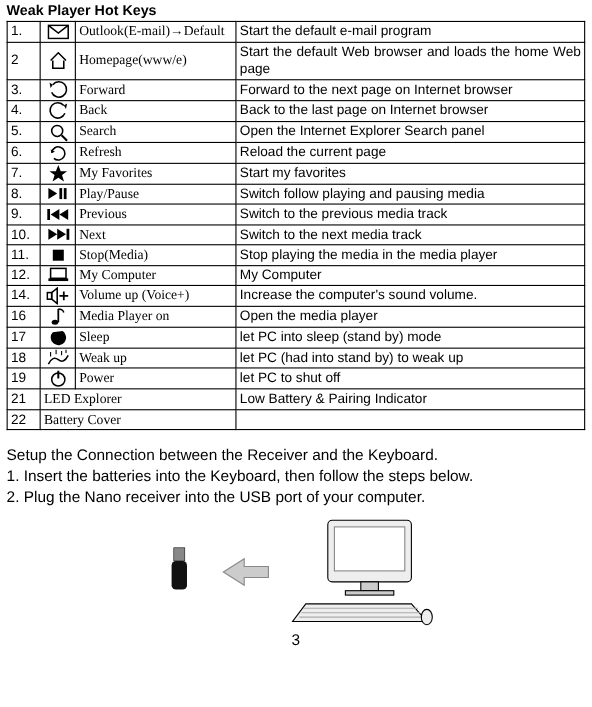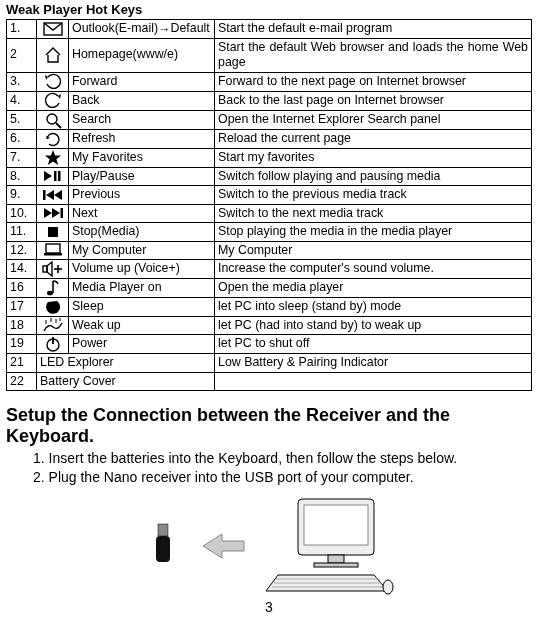--- a/index.html
+++ b/index.html
@@ -26,33 +26,32 @@
     table-layout: fixed;
   }
   table.hotkeys td {
     border: 1px solid #000;
     padding: 1px 3px;
     vertical-align: middle;
     line-height: 1.25;
   }
   table.hotkeys td.col-no { width: 30px; }
   table.hotkeys td.col-icon { width: 32px; text-align: center; padding:0; }
-  table.hotkeys td.col-key { width: 146px; }
+  table.hotkeys td.col-key { width: 146px; font-family: Liberation Serif, serif; }
   table.hotkeys td.col-desc { }
   table.hotkeys td.justify { text-align: justify; }
   .icon-cell svg { display:block; margin:0 auto; }
   .setup-title {
-    font-weight: bold;
-    font-size: 18px;
+    font-weight: normal;
+    font-size: 14px;
     margin: 14px 0 2px 0;
   }
   .step {
     font-size: 14px;
     line-height: 1.35;
-    margin-left: 27px;
   }
   .diagram {
     display:flex;
     justify-content:center;
     align-items:center;
     margin-top:10px;
     gap:18px;
   }
   .pagenum {
     text-align:center;

